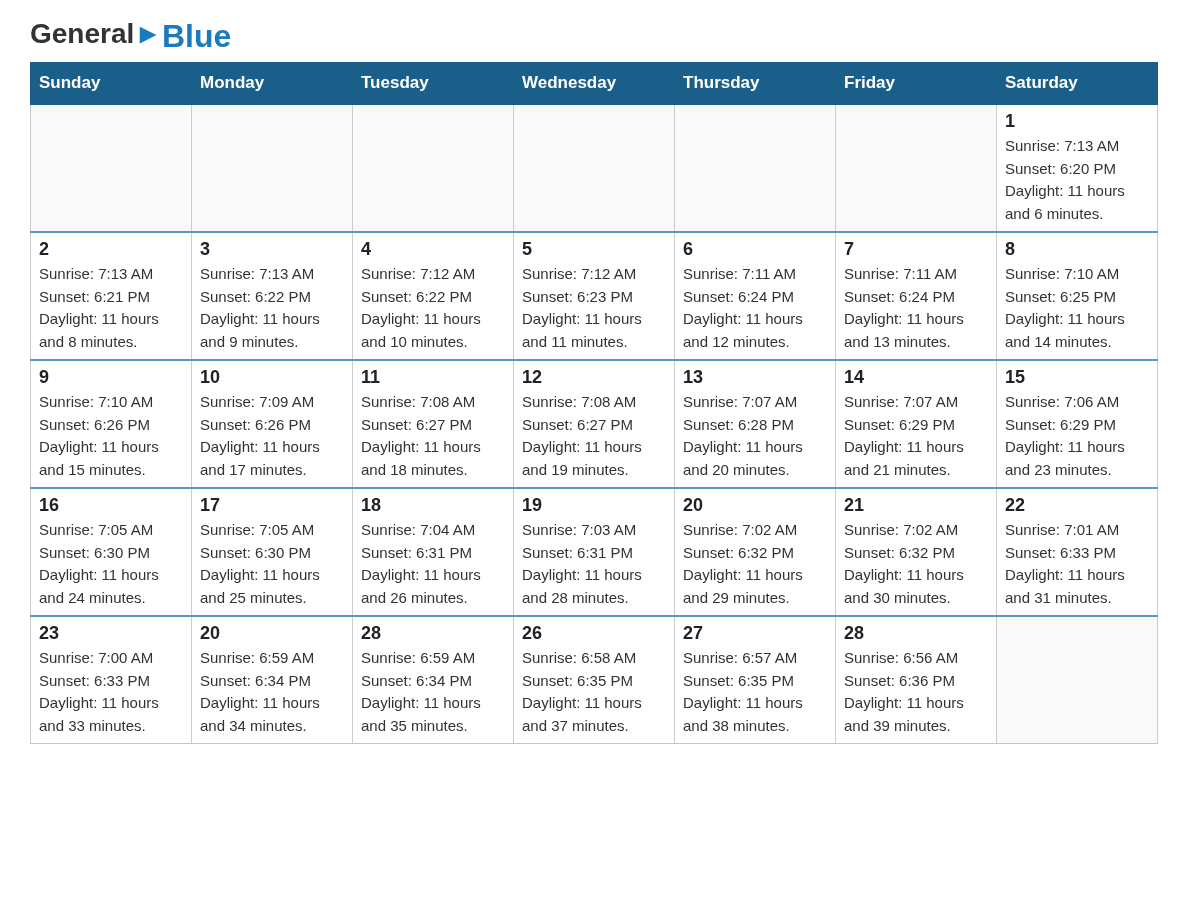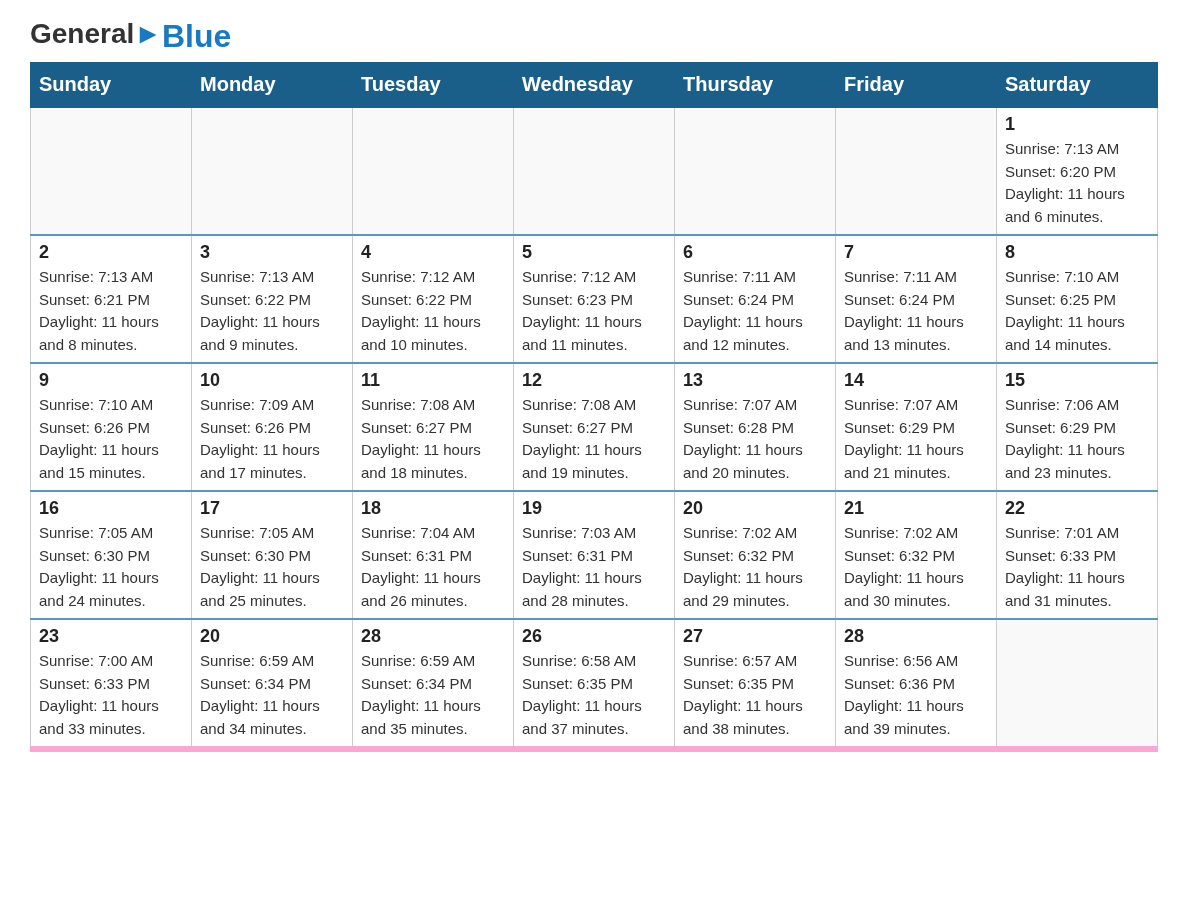--- a/index.html
+++ b/index.html
@@ -52,21 +52,21 @@
       color: #333;
     }
     .calendar {
       width: 100%;
       border-collapse: collapse;
       margin-top: 10px;
     }
     .calendar thead tr th {
       background-color: #1a5f8a;
       color: #fff;
-      font-size: 20px;
+      font-size: 17px;
       font-weight: bold;
       padding: 10px 8px;
       text-align: left;
       border: 1px solid #1a5f8a;
     }
     .calendar tbody tr td {
       vertical-align: top;
       border: 1px solid #ccc;
       padding: 6px 8px;
       font-size: 13px;
@@ -91,21 +91,21 @@
       background: #f9f9f9;
     }
     .calendar tbody tr:first-child td {
       border-top: 2px solid #1a5f8a;
     }
     .calendar tbody tr td:first-child {
       border-left: 1px solid #ccc;
     }
     
     .calendar tbody tr td {
-      border-bottom: 6px solid #f9a8d4;
+      border-bottom: 1px solid #f9a8d4;
     }
     .calendar tbody tr:not(:last-child) td {
       border-bottom: 2px solid #5599bb;
     }
   </style>
 </head>
 <body>
 
 <div class="header">
   <div class="logo">

